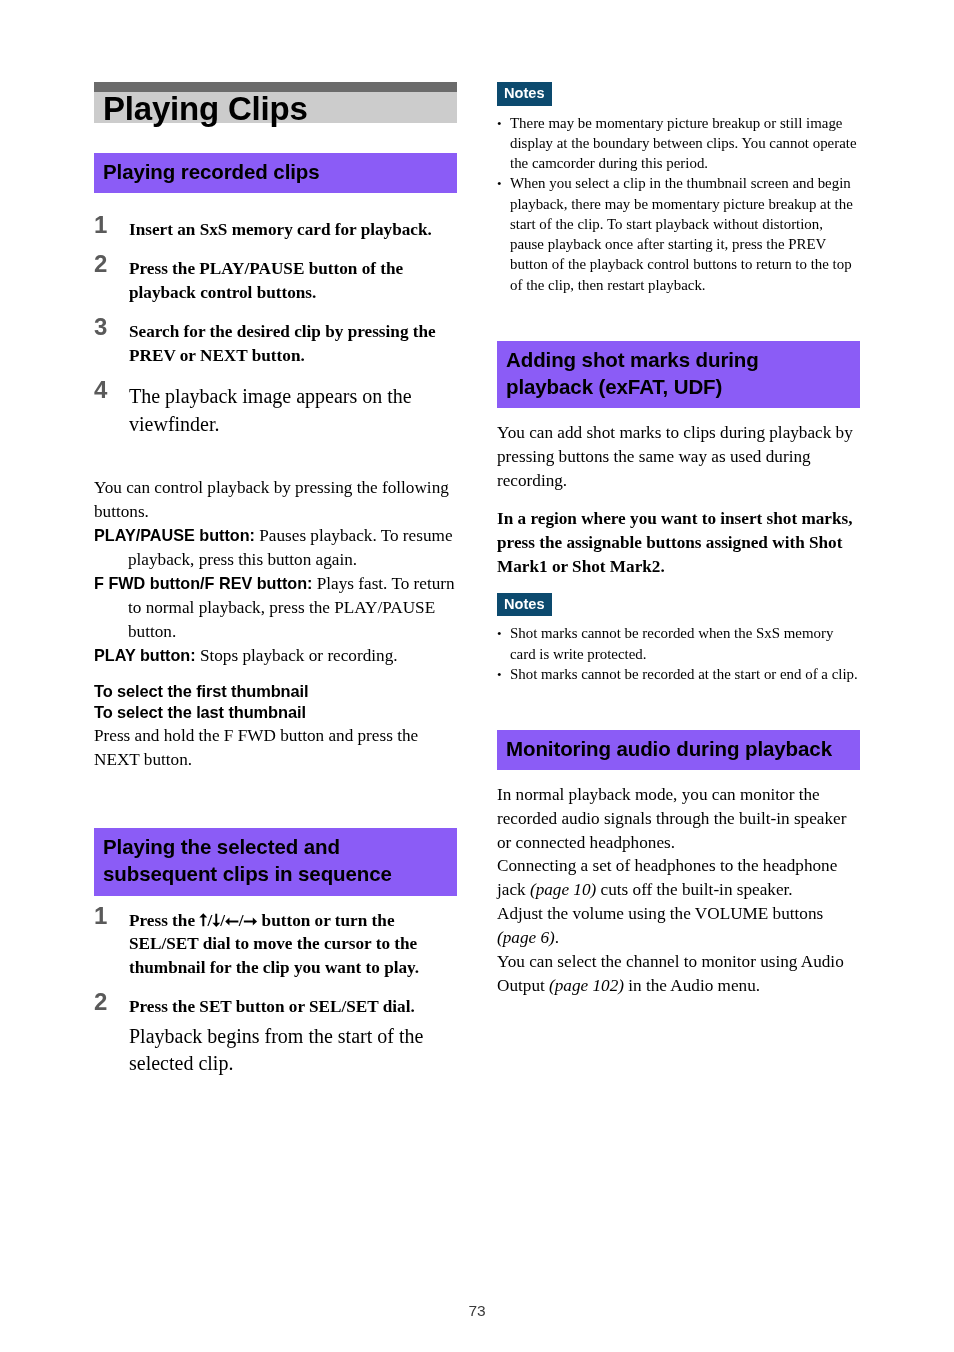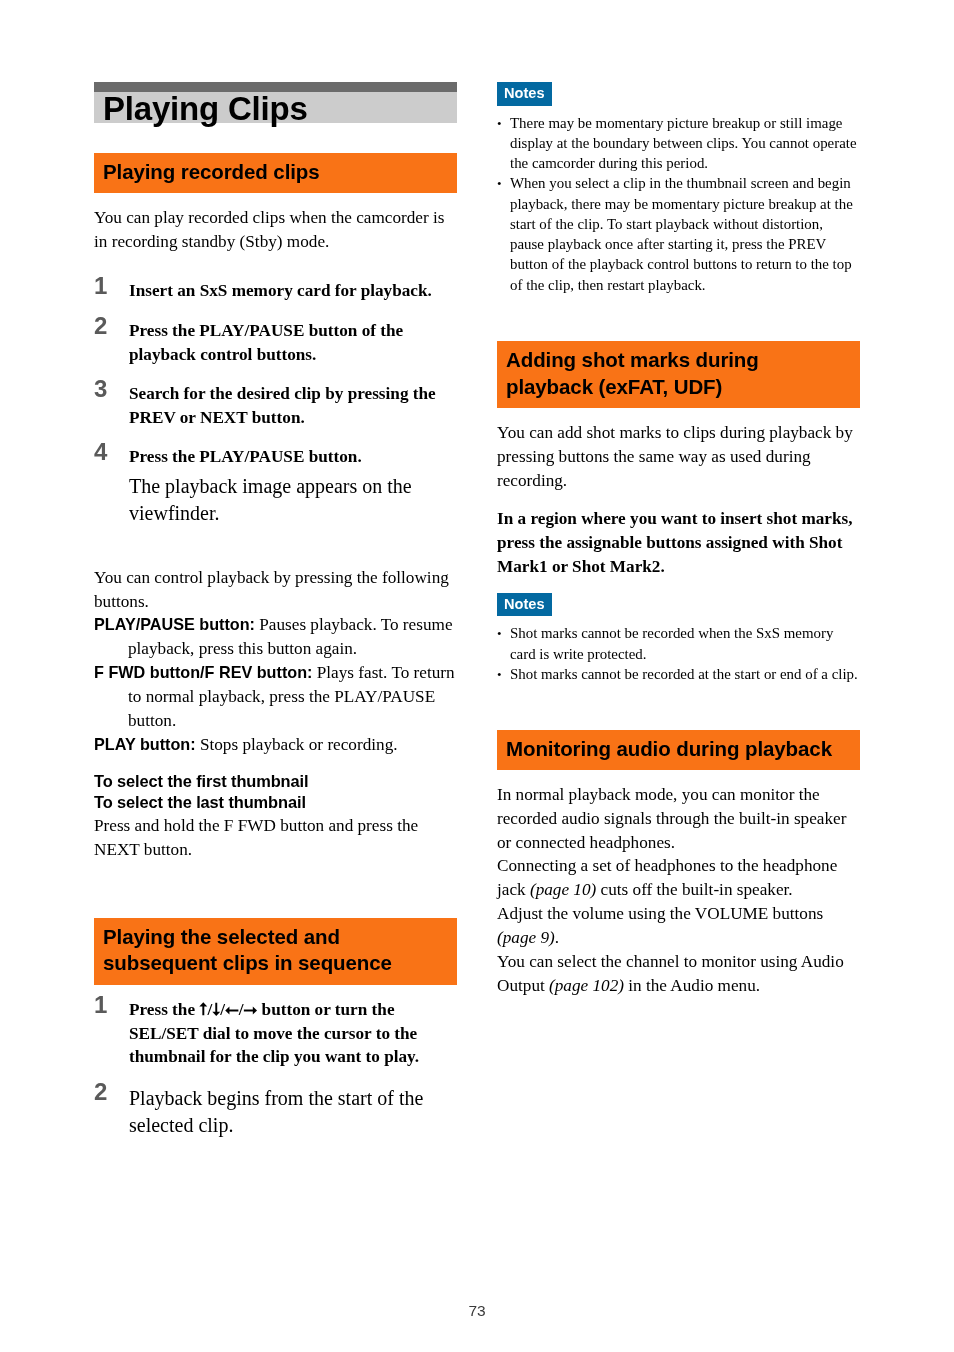--- a/index.html
+++ b/index.html
@@ -49,21 +49,21 @@
     font-weight: bold;
     font-size: 33px;
     letter-spacing: -0.2px;
     color: #000;
     padding-left: 9px;
     line-height: 1;
   }
 
   
   .section-band {
-    background: #f97316;
+    background: #8b5cf6;
     padding: 6px 9px 7px 9px;
     margin-bottom: 13px;
   }
   .section-band h2 {
     margin: 0;
     font-family: "Liberation Sans Narrow", "Liberation Sans", sans-serif;
     font-weight: bold;
     font-size: 20.5px;
     line-height: 1.30;
     letter-spacing: -0.1px;
@@ -131,21 +131,21 @@
     margin: 0 0 2px 0;
     font-family: "Liberation Sans Narrow", "Liberation Sans", sans-serif;
     font-weight: bold;
     font-size: 16.4px;
     letter-spacing: -0.1px;
   }
 
   
   .notes-badge {
     display: inline-block;
-    background: #0369a1;
+    background: #0c4a6e;
     color: #ffffff;
     font-family: "Liberation Sans Narrow", "Liberation Sans", sans-serif;
     font-weight: bold;
     font-size: 14.6px;
     line-height: 1;
     padding: 4px 7px 5px 7px;
     margin-bottom: 7px;
   }
   ul.notes {
     margin: 0 0 14px 0;
@@ -196,42 +196,40 @@
       <div class="chapter-rule"></div>
       <div class="chapter-band">
         <div class="chapter-title">Playing Clips</div>
       </div>
     </div>
 
     <div class="section-band">
       <h2>Playing recorded clips</h2>
     </div>
 
-    <p class="body">You can play recorded clips when the camcorder is in recording standby (Stby) mode.</p>
 
     <div class="gap-sm"></div>
 
     <div class="step">
       <span class="step-num">1</span>
       <p class="step-title">Insert an SxS memory card for playback.</p>
     </div>
 
     <div class="step">
       <span class="step-num">2</span>
       <p class="step-title">Press the PLAY/PAUSE button of the playback control buttons.</p>
     </div>
 
     <div class="step">
       <span class="step-num">3</span>
       <p class="step-title">Search for the desired clip by pressing the PREV or NEXT button.</p>
     </div>
 
     <div class="step">
       <span class="step-num">4</span>
-      <p class="step-title">Press the PLAY/PAUSE button.</p>
       <p class="step-detail">The playback image appears on the viewfinder.</p>
     </div>
 
     <div class="gap-md"></div>
 
     <p class="body tight">You can control playback by pressing the following buttons.</p>
 
     <div class="deflist">
       <p class="defitem"><span class="defterm">PLAY/PAUSE button:</span><span> Pauses playback. To resume playback, press this button again.</span></p>
       <p class="defitem"><span class="defterm">F FWD button/F REV button:</span><span> Plays fast. To return to normal playback, press the PLAY/PAUSE button.</span></p>
@@ -249,20 +247,21 @@
       <h2>Playing the selected and subsequent clips in sequence</h2>
     </div>
 
     <div class="step">
       <span class="step-num">1</span>
       <p class="step-title">Press the ⭡/⭣/⭠/⭢ button or turn the SEL/SET dial to move the cursor to the thumbnail for the clip you want to play.</p>
     </div>
 
     <div class="step">
       <span class="step-num">2</span>
+      <p class="step-title">Press the SET button or SEL/SET dial.</p>
       <p class="step-detail">Playback begins from the start of the selected clip.</p>
     </div>
 
   </div>
 
   <div class="col col-right">
 
     <div class="notes-badge">Notes</div>
     <ul class="notes">
       <li>There may be momentary picture breakup or still image display at the boundary between clips. You cannot operate the camcorder during this period.</li>
@@ -285,20 +284,20 @@
     </ul>
 
     <div class="gap-lg"></div>
 
     <div class="section-band">
       <h2>Monitoring audio during playback</h2>
     </div>
 
     <p class="body tight">In normal playback mode, you can monitor the recorded audio signals through the built-in speaker or connected headphones.</p>
     <p class="body tight"><span>Connecting a set of headphones to the headphone jack </span><span class="ital">(page 10)</span><span> cuts off the built-in speaker.</span></p>
-    <p class="body tight"><span>Adjust the volume using the VOLUME buttons </span><span class="ital">(page 9)</span><span>.</span></p>
+    <p class="body tight"><span>Adjust the volume using the VOLUME buttons </span><span class="ital">(page 6)</span><span>.</span></p>
     <p class="body tight"><span>You can select the channel to monitor using Audio Output </span><span class="ital">(page 102)</span><span> in the Audio menu.</span></p>
 
   </div>
 
   <div class="page-number">73</div>
 
 </div>
 
 </body></html>

